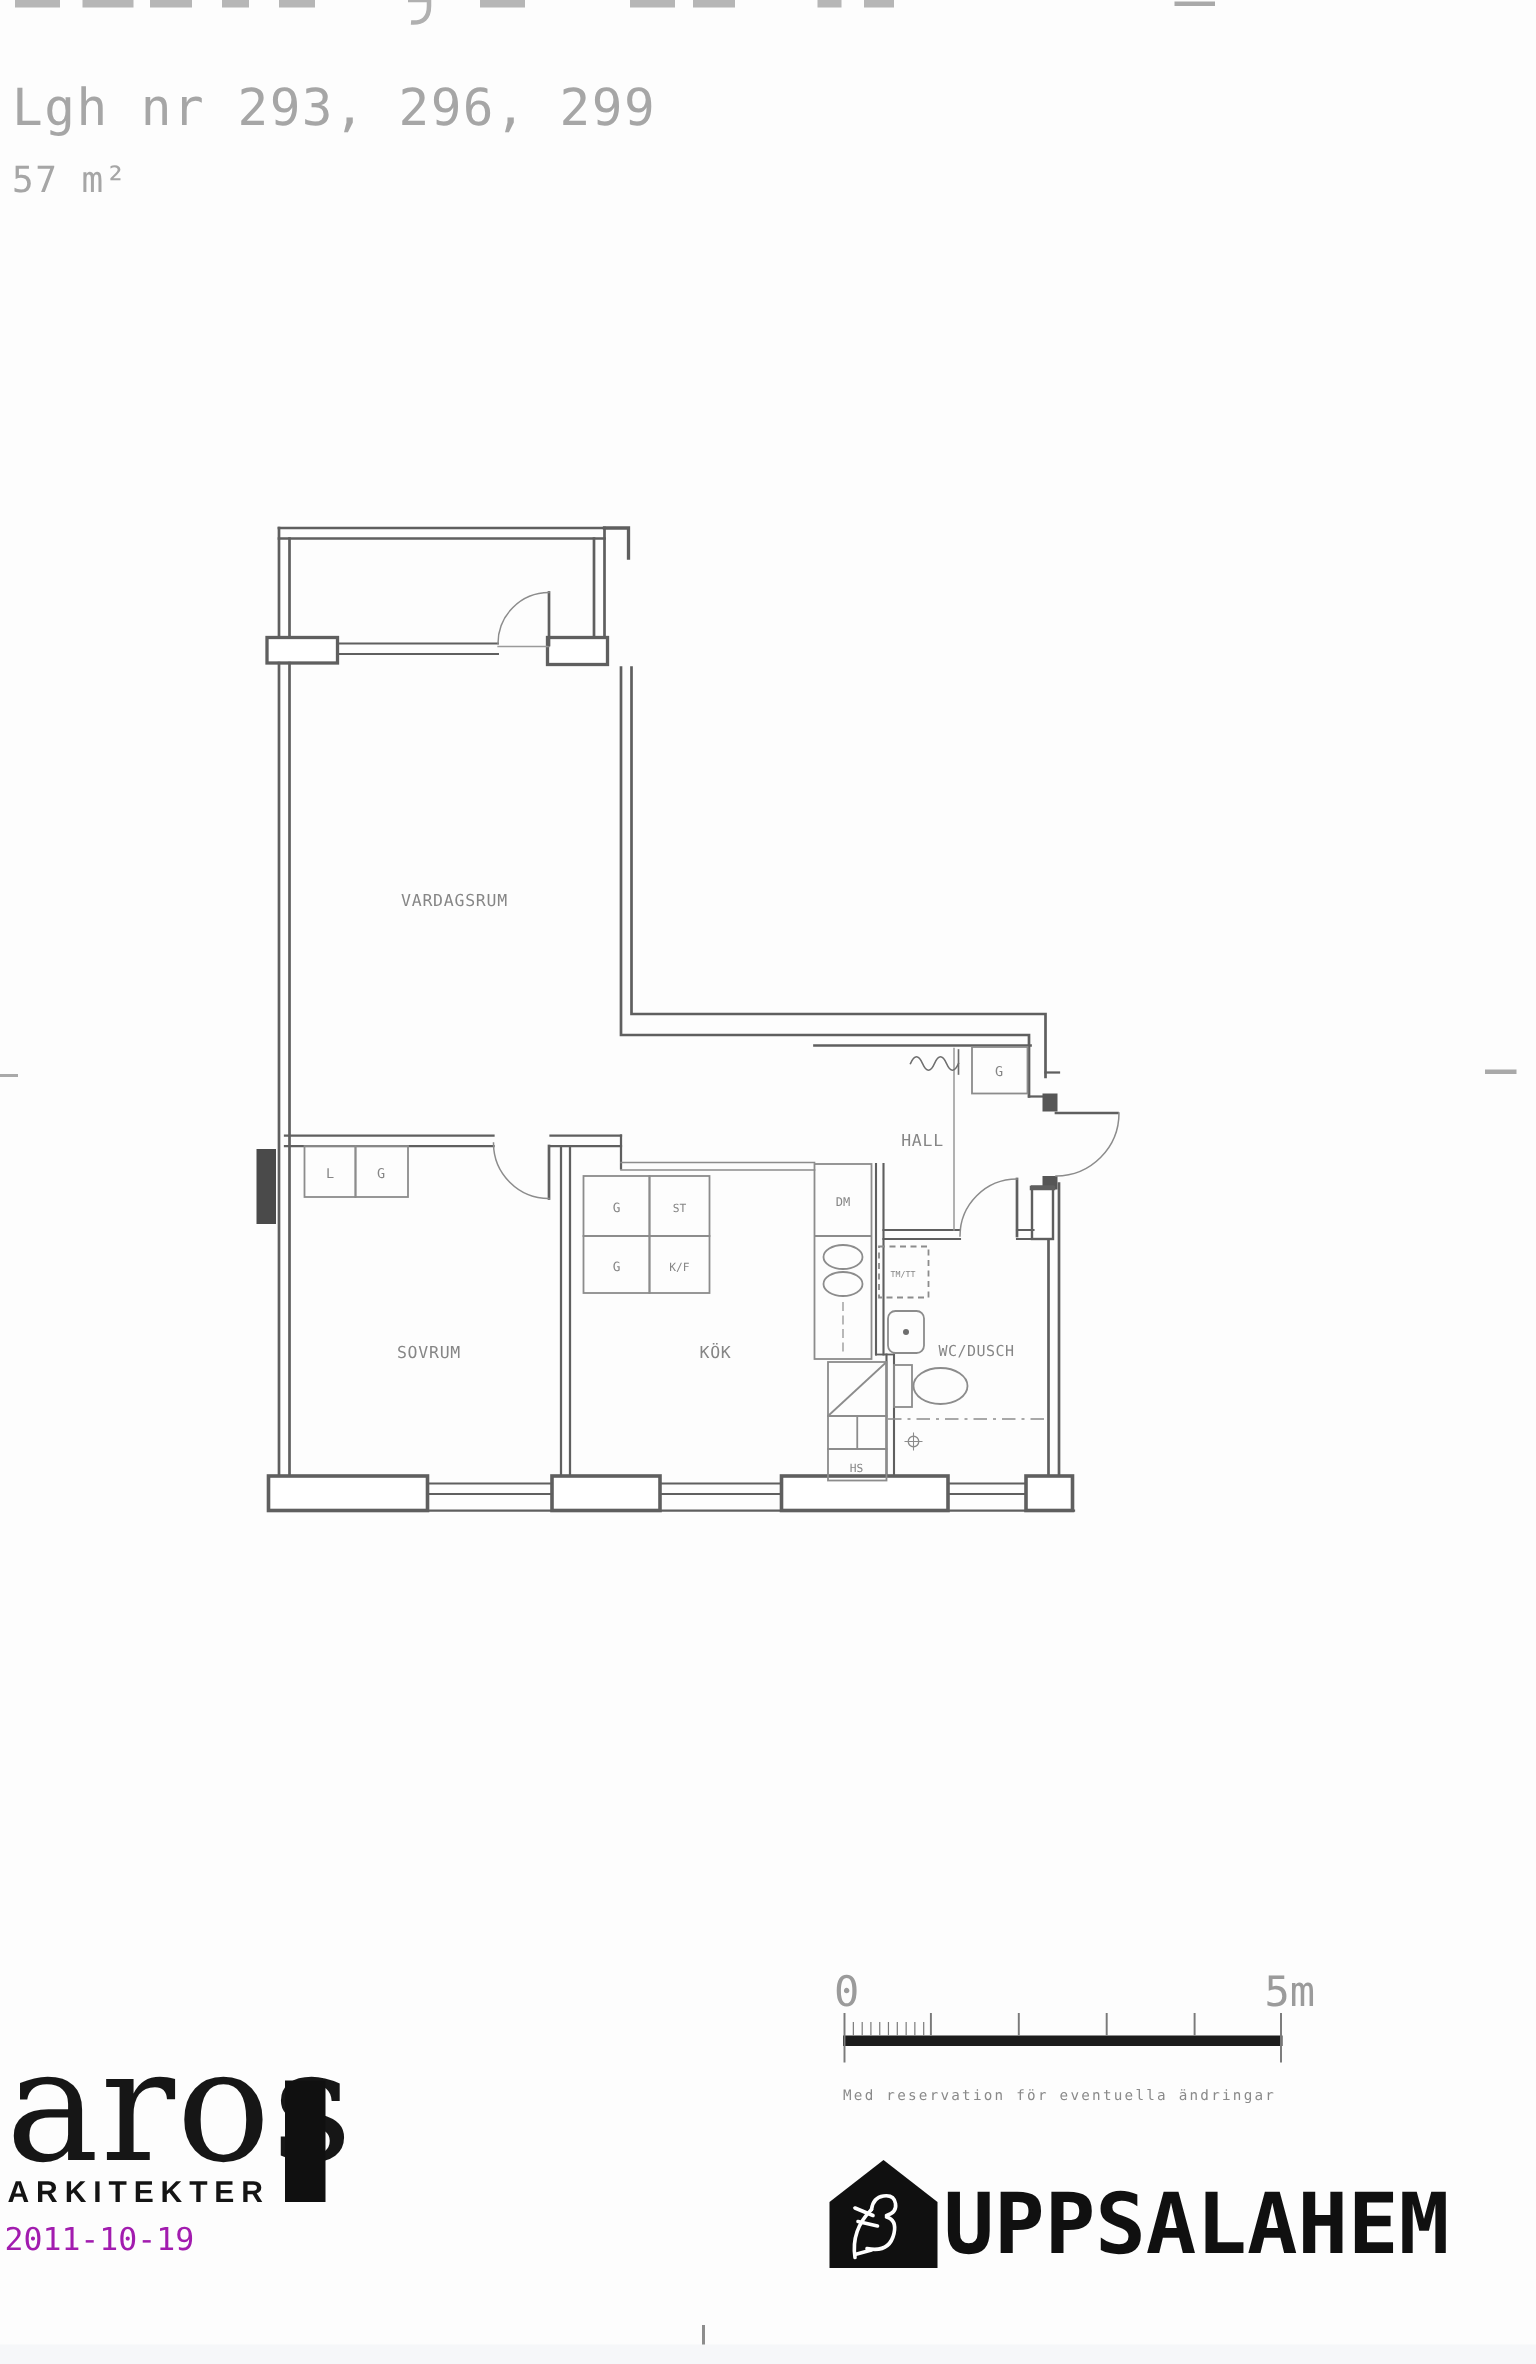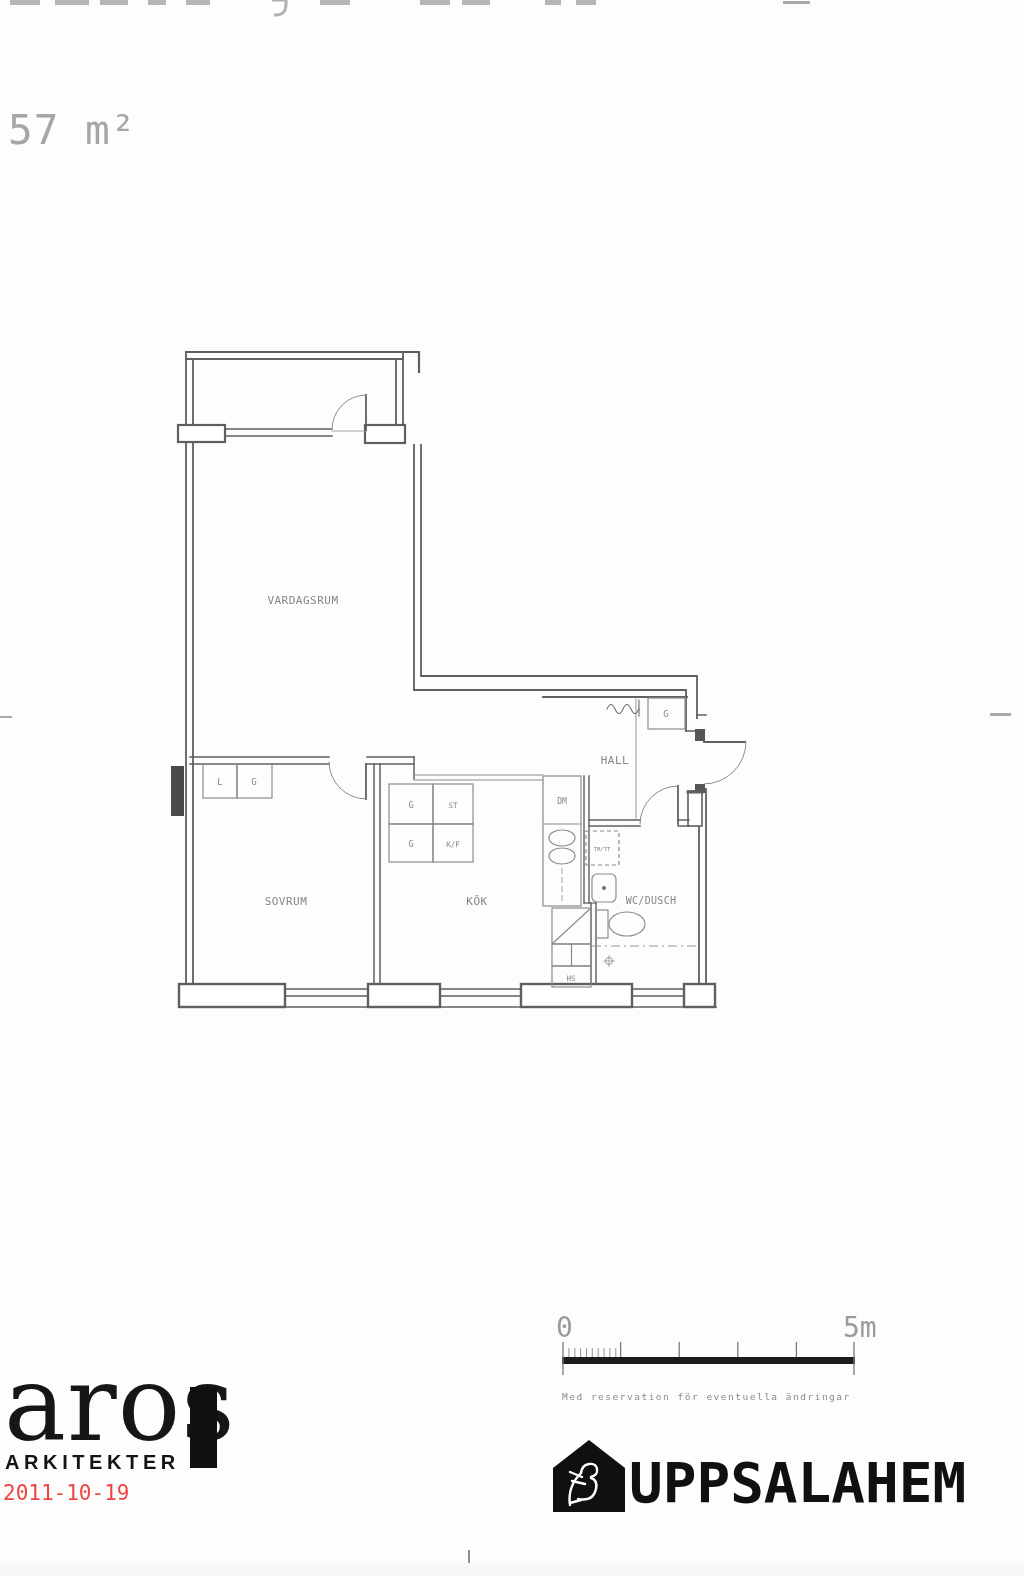--- a/index.html
+++ b/index.html
@@ -2,31 +2,31 @@
 <html><head>
 <meta charset="utf-8">
 <style>
   html,body{margin:0;padding:0;background:#ffffff;}
   #page{position:relative;width:1024px;height:1576px;background:#fdfdfd;overflow:hidden;
         font-family:"DejaVu Sans Mono", monospace;}
   .abs{position:absolute;}
   
   .hdr-line{position:absolute;color:#a6a6a6;letter-spacing:1px;white-space:nowrap;}
   #lgh{left:8px;top:52px;font-size:34px;}
-  #area{left:8px;top:106px;font-size:41px;}
+  #area{left:8px;top:106px;font-size:24px;}
   
   svg text{font-family:"DejaVu Sans Mono", monospace;}
   .lbl{fill:#868686;}
   
   #aros-name{position:absolute;left:4px;top:1363px;font-family:"DejaVu Serif", serif;
              font-size:104px;line-height:0.8;color:#161616;letter-spacing:1px;}
   #aros-bar{position:absolute;left:190px;top:1387px;width:27px;height:81px;background:#101010;}
   #aros-sub{position:absolute;left:5px;top:1451px;font-family:"Liberation Sans", sans-serif;
             font-weight:bold;font-size:20px;letter-spacing:4.6px;color:#141414;white-space:nowrap;}
-  #aros-date{position:absolute;left:3px;top:1481px;font-size:21px;color:#ef4444;}
+  #aros-date{position:absolute;left:3px;top:1481px;font-size:21px;color:#a21caf;}
   
   .mark{position:absolute;background:#a9a9a9;}
   #bottom-band{position:absolute;left:0;bottom:0;width:1024px;height:13px;background:#f6f7f9;}
   #bottom-tick{position:absolute;left:468px;top:1550px;width:2px;height:16px;background:#8d8d8d;}
 </style>
 </head>
 <body>
 
 <div id="page">
 
@@ -43,20 +43,21 @@
       <rect x="545" y="0" width="16" height="5"></rect>
       <rect x="576" y="0" width="20" height="5"></rect>
     </g>
     <path d="M272,0 h14 v4 q0,12 -12,11" stroke="#b0b0b0" stroke-width="3" fill="none"></path>
   </svg>
 
   <div class="mark" style="left:783px;top:1px;width:27px;height:3px;"></div>
   <div class="mark" style="left:0;top:716px;width:12px;height:2px;"></div>
   <div class="mark" style="left:990px;top:713px;width:21px;height:3px;"></div>
 
+  <div id="lgh" class="hdr-line">Lgh nr 293, 296, 299</div>
   <div id="area" class="hdr-line">57 m²</div>
 
   <svg class="abs" style="left:160px;top:330px;" width="620" height="700" viewBox="160 330 620 700">
 
     <g stroke="#5f5f5f" fill="none" stroke-linecap="square">
 
       <path d="M186,352 H403 M186,359 H403" stroke-width="1.8"></path>
       <path d="M186,352 V428 M193,359 V424" stroke-width="1.8"></path>
       <path d="M396,359 V424 M403,352 V424" stroke-width="1.8"></path>
       <path d="M403,352 H419 V372" stroke-width="2.2"></path>

